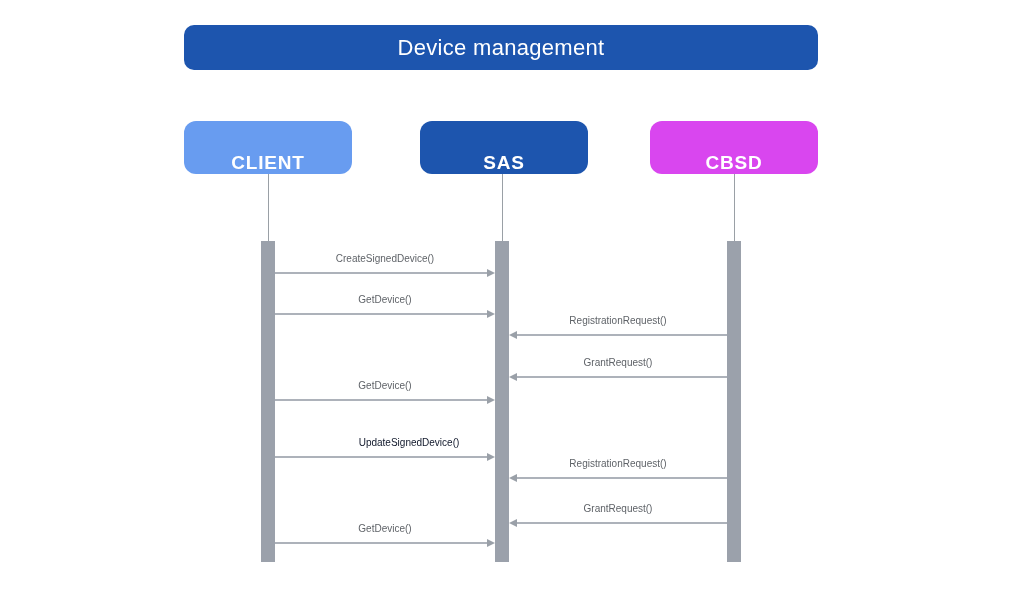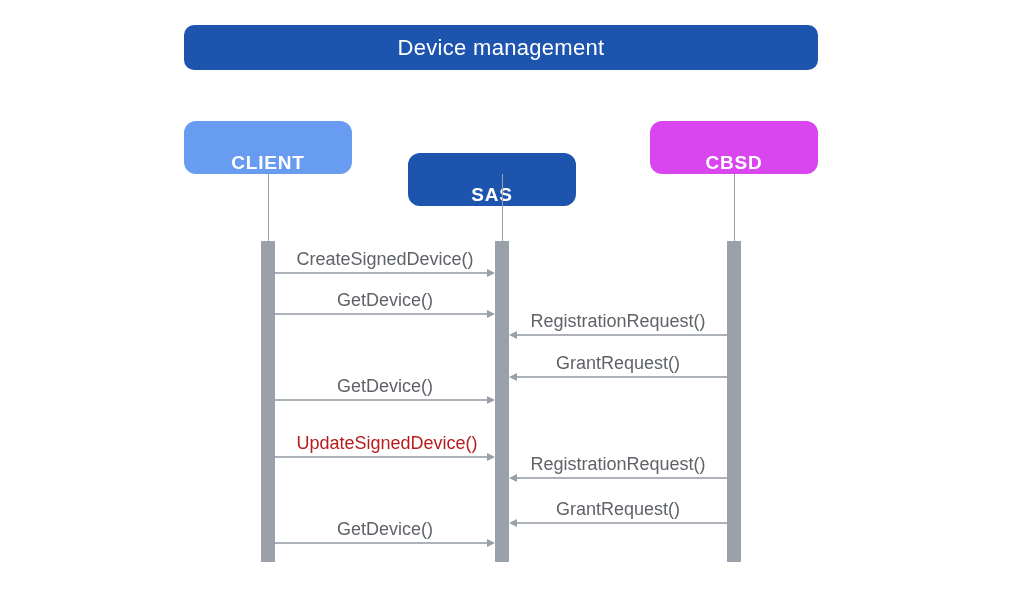--- a/index.html
+++ b/index.html
@@ -52,21 +52,21 @@
   }
   .activation-bar {
     position: absolute;
     top: 241px;
     width: 14px;
     height: 321px;
   }
   .msg-label {
     position: absolute;
     text-align: center;
-    font-size: 18px;
+    font-size: 10px;
     line-height: 16px;
   }
   .msg-line {
     position: absolute;
     height: 1.5px;
   }
   .msg-arrowhead {
     position: absolute;
     width: 0;
     height: 0;
@@ -78,21 +78,21 @@
 <body>
 
 <div id="canvas">
   <div class="title-pill" style="background: rgb(29, 85, 174);">Device management</div>
   <div id="actors-layer">
       <div class="actor-box" style="left: 184px; background: rgb(104, 156, 240);">
         <span>CLIENT</span>
       </div>
       <div class="lifeline" style="left: 268px; background: rgb(154, 160, 166);"></div>
       <div class="activation-bar" style="left: 261px; background: rgb(155, 161, 171);"></div>
-      <div class="actor-box" style="left: 408px; background: rgb(29, 85, 174); margin-top: 32px;">
+      <div class="actor-box" style="left: 420px; background: rgb(29, 85, 174);">
         <span>SAS</span>
       </div>
       <div class="lifeline" style="left: 502px; background: rgb(154, 160, 166);"></div>
       <div class="activation-bar" style="left: 495px; background: rgb(155, 161, 171);"></div>
       <div class="actor-box" style="left: 650px; background: #d946ef;">
         <span>CBSD</span>
       </div>
       <div class="lifeline" style="left: 734px; background: rgb(154, 160, 166);"></div>
       <div class="activation-bar" style="left: 727px; background: rgb(155, 161, 171);"></div>
     </div>
@@ -116,21 +116,21 @@
         <div class="msg-label" style="left: 509px; width: 218px; top: 355px; color: rgb(95, 99, 104);">GrantRequest()</div>
         <div class="msg-line" style="left: 515px; width: 212px; top: 376px; background: rgb(173, 178, 186);"></div>
         <div class="msg-arrowhead" style="top: 372.5px; left: 509px; border-right: 8px solid rgb(154, 160, 168);"></div>
       </div>
       <div>
         <div class="msg-label" style="left: 275px; width: 220px; top: 378px; color: rgb(95, 99, 104);">GetDevice()</div>
         <div class="msg-line" style="left: 275px; width: 214px; top: 399px; background: rgb(173, 178, 186);"></div>
         <div class="msg-arrowhead" style="top: 395.5px; left: 487px; border-left: 8px solid rgb(154, 160, 168);"></div>
       </div>
       <div>
-        <div class="msg-label" style="left: 263px; width: 248px; top: 435px; color: #b91c1c;">UpdateSignedDevice()</div>
+        <div class="msg-label" style="left: 285px; width: 248px; top: 435px; color: #0f172a;">UpdateSignedDevice()</div>
         <div class="msg-line" style="left: 275px; width: 214px; top: 456px; background: rgb(173, 178, 186);"></div>
         <div class="msg-arrowhead" style="top: 452.5px; left: 487px; border-left: 8px solid rgb(154, 160, 168);"></div>
       </div>
       <div>
         <div class="msg-label" style="left: 509px; width: 218px; top: 456px; color: rgb(95, 99, 104);">RegistrationRequest()</div>
         <div class="msg-line" style="left: 515px; width: 212px; top: 477px; background: rgb(173, 178, 186);"></div>
         <div class="msg-arrowhead" style="top: 473.5px; left: 509px; border-right: 8px solid rgb(154, 160, 168);"></div>
       </div>
       <div>
         <div class="msg-label" style="left: 509px; width: 218px; top: 501px; color: rgb(95, 99, 104);">GrantRequest()</div>

